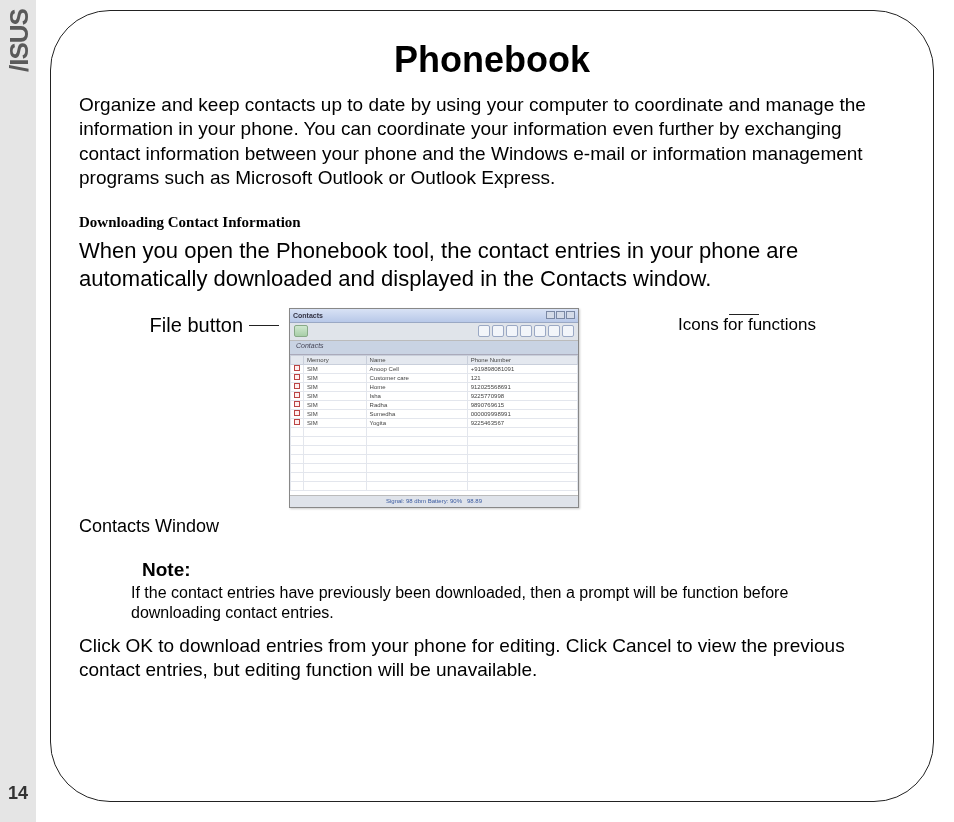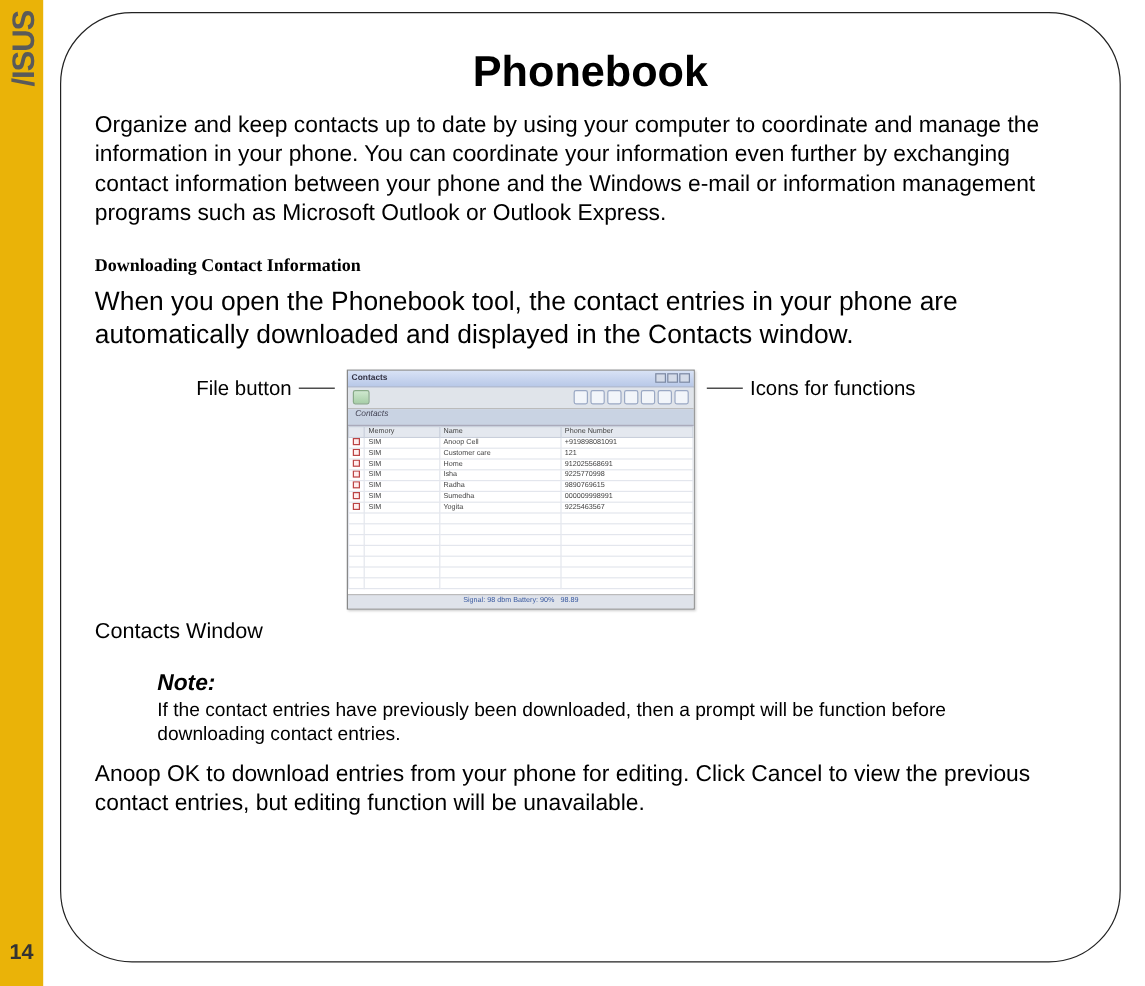--- a/index.html
+++ b/index.html
@@ -8,21 +8,21 @@
     height: 822px;
     background: #fff;
     font-family: Arial, Helvetica, sans-serif;
     position: relative;
     overflow: hidden;
   }
   .gray-spine {
     position: absolute;
     left: 0; top: 0; bottom: 0;
     width: 36px;
-    background: #eab308;
+    background: #e5e5e5;
   }
   .logo-vertical {
     position: absolute;
     left: 4px;
     top: 72px;
     font-family: Arial Black, Arial, sans-serif;
     font-weight: 900;
     font-size: 26px;
     color: #5a5a5a;
     transform: rotate(-90deg);
@@ -72,27 +72,27 @@
   }
   .figure-area {
     display: grid;
     grid-template-columns: 200px 290px 1fr;
     gap: 10px;
     align-items: start;
     margin-bottom: 8px;
   }
   .left-labels {
     text-align: right;
-    font-size: 17px;
+    font-size: 20px;
     padding-top: 6px;
   }
   .lbl-row { display:flex; justify-content:flex-end; align-items:center; margin-bottom:30px;}
   .lbl-row .line { width:30px; height:1px; background:#222; margin-left:6px;}
   .right-labels { font-size: 17px; padding-top:6px;}
-  .right-labels .lbl-row { justify-content:flex-start;}
+  .right-labels .lbl-row { justify-content:space-between;flex-direction:column;}
   .right-labels .line { margin-left:0; margin-right:6px;}
   .screenshot {
     width: 290px;
     height: 200px;
     border: 1px solid #888;
     background: #eceef0;
     box-shadow: 1px 1px 2px rgba(0,0,0,0.2);
     font-size: 8px;
     display:flex;
     flex-direction:column;
@@ -183,23 +183,23 @@
     margin-top:6px;
     margin-bottom:22px;
   }
   .note-block{
     margin-left:52px;
     margin-right:40px;
     margin-bottom:10px;
   }
   .note-heading{
     font-size:19px;
-    font-style:italic;
     font-weight:bold;
     margin-bottom:2px;
+    margin-left:11px;
   }
   .note-text{
     font-size:16px;
     line-height:1.28;
   }
   .closing{
     font-size:19px;
     line-height:1.28;
   }
   .bold{ font-weight:normal;}
@@ -363,15 +363,15 @@
   </div>
 
   <div class="caption">Contacts Window</div>
 
   <div class="note-block">
     <div class="note-heading">Note:</div>
     <div class="note-text">If the contact entries have previously been downloaded, then a prompt will be function before downloading contact entries.</div>
   </div>
 
   <p class="closing">
-    <span>Anoop </span><span class="bold">OK</span><span> to download entries from your phone for editing. Click </span><span class="bold">Cancel</span><span> to view the previous contact entries, but editing function will be unavailable.</span>
+    <span>Click </span><span class="bold">OK</span><span> to download entries from your phone for editing. Click </span><span class="bold">Cancel</span><span> to view the previous contact entries, but editing function will be unavailable.</span>
   </p>
 </div>
 
 </body></html>

